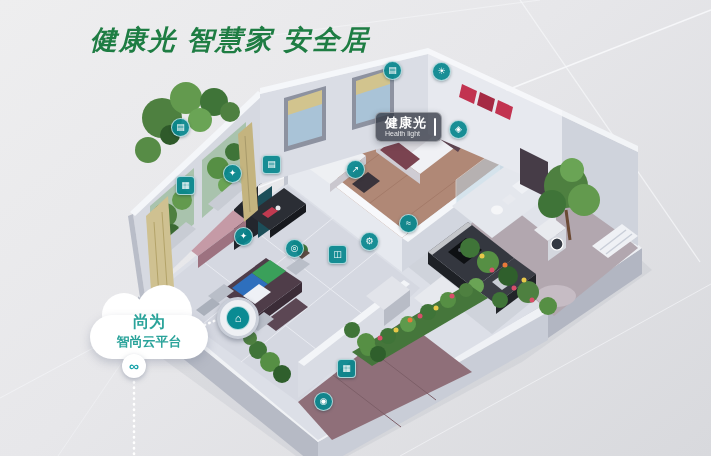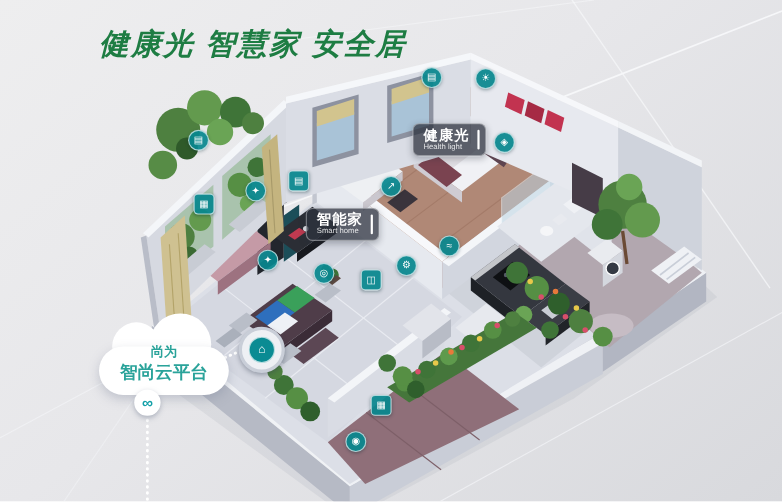--- a/index.html
+++ b/index.html
@@ -30,22 +30,22 @@
        align-items:center;justify-content:center;font-size:11px;border:1px solid rgba(255,255,255,.7);}
   
   .cloud{position:absolute;left:90px;top:289px;width:118px;height:74px;z-index:7;}
   .cloud-b1,.cloud-b2,.cloud-body{position:absolute;background:#fff;}
   .cloud-body{left:0;bottom:4px;width:118px;height:44px;border-radius:24px;
        box-shadow:0 4px 10px rgba(125,135,155,.38);}
   .cloud-b1{left:12px;top:4px;width:44px;height:44px;border-radius:50%;}
   .cloud-b2{left:46px;top:-4px;width:56px;height:56px;border-radius:50%;}
   .cloud-text{position:absolute;inset:0;display:flex;flex-direction:column;align-items:center;
        justify-content:center;padding-top:10px;color:#2aa39a;font-weight:bold;z-index:2;}
-  .cloud-l1{font-size:12px;}
-  .cloud-l2{font-size:16px;font-family:Liberation Serif, serif;}
+  .cloud-l1{font-size:16px;}
+  .cloud-l2{font-size:13px;font-family:Liberation Serif, serif;}
   .link-btn{position:absolute;left:122px;top:354px;width:24px;height:24px;border-radius:50%;background:#fff;
        color:#12a0a8;display:flex;align-items:center;justify-content:center;font-size:14px;font-weight:bold;
        box-shadow:0 2px 5px rgba(120,130,150,.5);z-index:7;}
 </style>
 </head>
 <body>
 
 <div class="stage">
 
   <svg class="house" width="711" height="456" viewBox="0 0 711 456">
@@ -296,25 +296,20 @@
     </g>
   </svg>
 
   <div class="title">健康光 智慧家 安全居</div>
 
   <div class="tag" style="left:347px;top:112px;">
     <div class="tag-zh">健康光</div>
     <div class="tag-en">Health light</div>
     <span class="tag-bar"></span>
   </div>
-  <div class="tag" style="left:250px;top:189px;">
-    <div class="tag-zh">智能家</div>
-    <div class="tag-en">Smart home</div>
-    <span class="tag-bar"></span>
-  </div>
 
   <div class="icon circle" style="left:171px;top:118px;">
       <span>▤</span>
     </div>
   <div class="icon square" style="left:176px;top:176px;">
       <span>▦</span>
     </div>
   <div class="icon circle" style="left:223px;top:164px;">
       <span>✦</span>
     </div>

